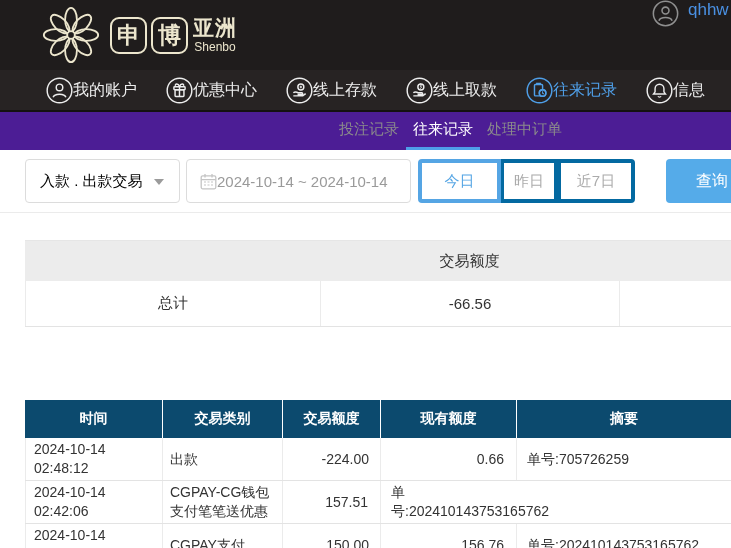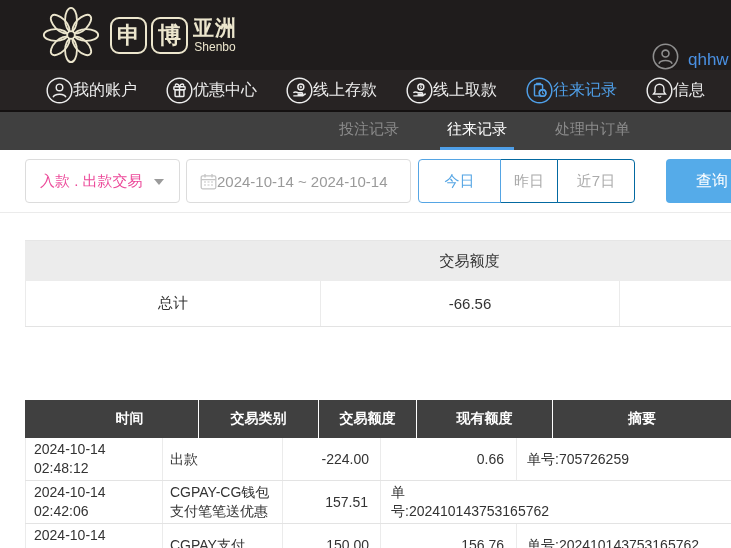--- a/index.html
+++ b/index.html
@@ -26,21 +26,21 @@
     width: 37px; height: 37px;
     border: 2px solid #ece6cd; border-radius: 9px;
     color: #ece6cd; font-size: 23px; font-weight: bold;
     display: flex; align-items: center; justify-content: center;
   }
   .logo-right { margin-left: 5px; color: #ece6cd; line-height: 1; text-align: center; }
   .logo-region { font-size: 21px; font-weight: bold; letter-spacing: 1px; }
   .logo-latin { font-size: 12px; margin-top: 3px; }
   .user-box {
     position: absolute; left: 652px; top: 0; height: 70px;
-    display: flex; align-items: flex-end; gap: 9px; white-space: nowrap;
+    display: flex; align-items: flex-start; gap: 9px; white-space: nowrap;
   }
   .user-avatar { width: 27px; height: 27px; color: #8f8f8f; }
   .user-name { color: #4a90e2; font-size: 17px; }
 
   
   .main-nav {
     height: 42px;
     background: #272323;
     border-bottom: 2px solid #141111;
     display: flex;
@@ -52,57 +52,56 @@
   .nav-item {
     display: flex; align-items: center; 
     color: #ededed; font-size: 16px; cursor: pointer; flex: none;
   }
   .nav-item.active { color: #4f9fe8; }
   .nav-icon { width: 27px; height: 27px; display: block; }
 
   
   .sub-nav {
     height: 38px;
-    background: #404040;
+    background: #4c1d95;
     display: flex;
     align-items: stretch;
     padding-left: 332px;
-    gap: 34px;
   }
   .tab {
     display: flex; align-items: center;
     color: #8b8b8b; font-size: 15px; cursor: pointer;
     border-bottom: 3px solid transparent; padding: 0 7px;
   }
   .tab.active { color: #ffffff; border-bottom-color: #4f9fe8; }
 
   
   .filter-row {
     position: relative;
     height: 63px;
     background: #fff;
     border-bottom: 1px solid #ebebeb;
   }
   .ctl {
     position: absolute; top: 9px; height: 44px;
     border: 1px solid #dcdcdc; border-radius: 4px; background: #fff;
     display: flex; align-items: center; font-size: 15px;
   }
-  .f-select { left: 25px; width: 155px; padding-left: 14px; color: #ec4899; cursor: pointer; }
+  .f-select { left: 25px; width: 155px; padding-left: 14px; color: #000000; cursor: pointer; }
   .f-select .caret {
     position: absolute; right: 15px; top: 19px;
     width: 0; height: 0;
     border-left: 5px solid transparent; border-right: 5px solid transparent;
     border-top: 6px solid #9b9b9b;
   }
   .f-date { left: 186px; width: 225px; padding-left: 13px; color: #9a9a9a; gap: 0; cursor: pointer; }
   .cal-icon { width: 17px; height: 17px; color: #c4c4c4; flex: none; }
   .btn-group { position: absolute; left: 418px; top: 9px; height: 44px; display: flex; }
   .qbtn {
-    height: 44px; background: #fff; border: 1px solid #0369a1;
+    height: 44px; background: #fff; border: 4px solid #0369a1;
     font-size: 15px; color: #ababab; cursor: pointer;
     font-family: inherit;
   }
   .qbtn.b1 { width: 83px; border-radius: 4px 0 0 4px; }
   .qbtn.b2 { width: 58px; margin-left: -1px; }
   .qbtn.b3 { width: 78px; margin-left: -1px; border-radius: 0 4px 4px 0; }
   .qbtn.active { border-color: #55a5e4; color: #55a5e4; position: relative; z-index: 2; }
   .f-query {
     position: absolute; left: 666px; top: 9px; width: 92px; height: 44px;
     background: #55abe9; border: none; border-radius: 4px;
@@ -125,24 +124,23 @@
   }
   .sum-row > div {
     text-align: center; font-size: 15px; color: #333;
     height: 100%; display: flex; align-items: center; justify-content: center;
     border-left: 1px solid #ebebeb;
   }
 
   
   .main-table { margin: 73px 0 0 25px; width: 706px; }
   .mt-head {
-    height: 38px; background: #404040;
+    height: 38px; background: #0c4a6e;
     display: grid; grid-template-columns: 137px 120px 98px 136px 1fr;
     align-items: center;
-    padding-left: 36px;
   }
   .mt-head > div {
     color: #ffffff; font-size: 14px; font-weight: bold; text-align: center;
     height: 100%; display: flex; align-items: center; justify-content: center;
     border-left: 1px solid #ffffff;
   }
   .mt-head > div:first-child { border-left: none; }
   .mt-row {
     display: grid; grid-template-columns: 137px 120px 98px 136px 1fr;
     border-bottom: 1px solid #e3e3e3;

